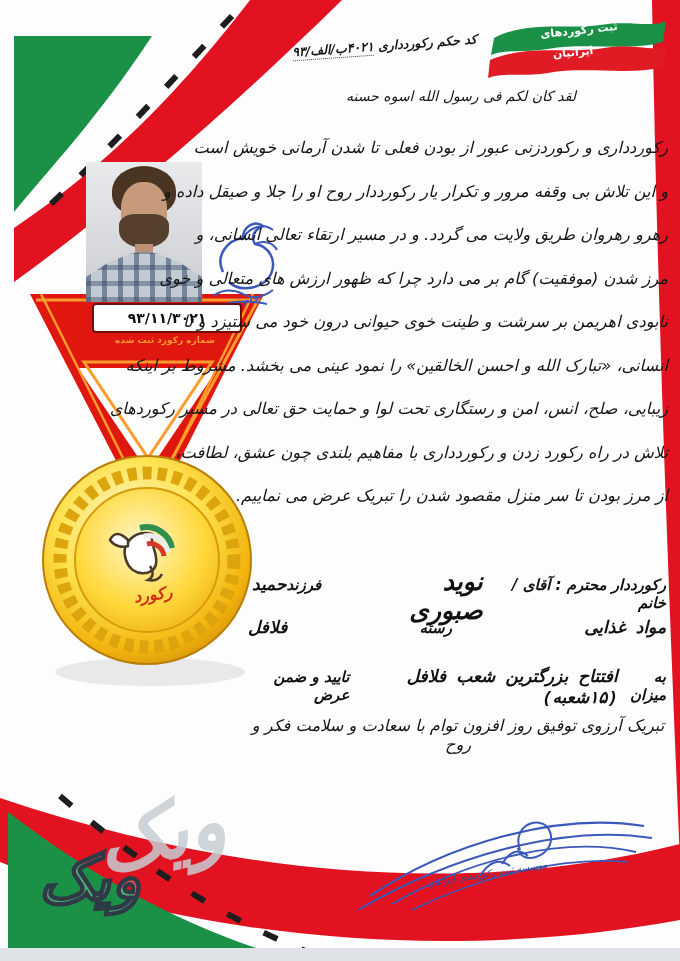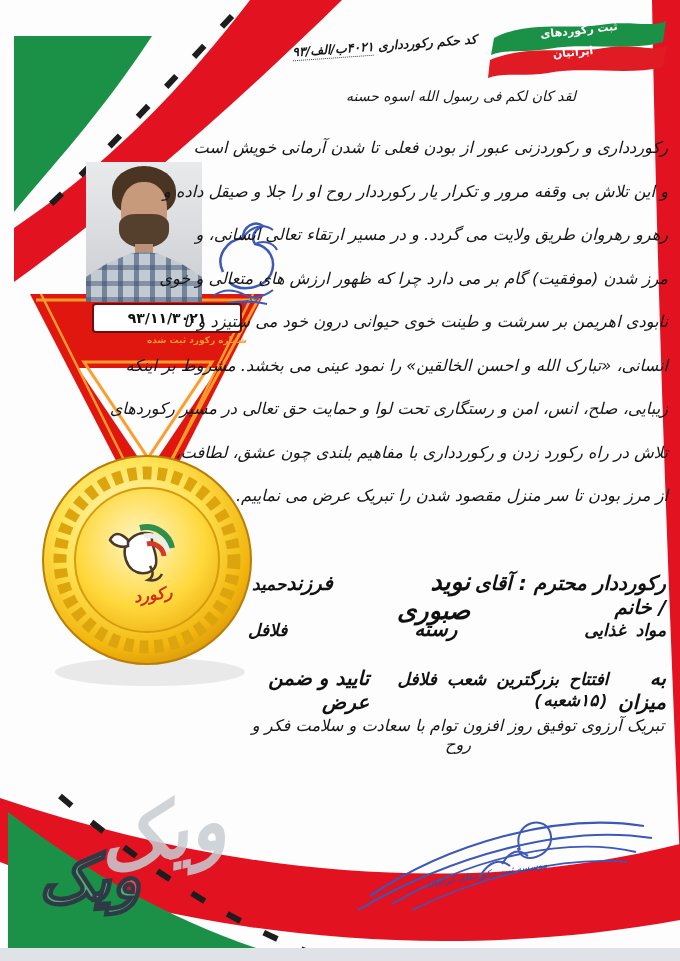--- a/index.html
+++ b/index.html
@@ -19,21 +19,21 @@
   
   .code-line{left:292px;top:36px;width:240px;z-index:3;font-size:12.5px;font-weight:bold;
              transform:rotate(-4deg);text-align:left;}
   .code-value{border-bottom:1.5px dotted #444;padding-bottom:1px;}
   
   .quote{left:296px;top:88px;width:330px;font-size:14px;z-index:4;}
   .para{left:252px;top:126px;width:416px;z-index:4;}
   .para div{height:43.5px;line-height:43.5px;font-size:16.2px;text-align:center;white-space:nowrap;}
   .award-row{display:flex;flex-direction:row;direction:rtl;justify-content:space-between;
              align-items:baseline;z-index:4;font-style:italic;color:#111;}
-  .aw-sm{font-size:20px;font-weight:bold;}
+  .aw-sm{font-size:15px;font-weight:bold;}
   .aw-name{font-size:25px;font-weight:bold;margin-left:42px;}
   .aw-b{font-size:17px;font-weight:bold;font-family:Liberation Mono, monospace;}
   .close-l{z-index:4;font-size:16.2px;}
   
   .photo{left:86px;top:162px;width:116px;height:140px;z-index:2;
          background:linear-gradient(180deg,#e9eaec 0%,#d8dadd 55%,#caccd0 100%);overflow:hidden;}
   .ph-hair{position:absolute;left:26px;top:4px;width:64px;height:50px;background:#4a3422;
            border-radius:50% 50% 42% 42%;}
   .ph-face{position:absolute;left:35px;top:20px;width:46px;height:56px;background:#c89a7c;
            border-radius:46% 46% 40% 40%;}
@@ -48,21 +48,21 @@
             clip-path:polygon(0 100%,0 52%,18% 26%,38% 7%,50% 3%,62% 7%,82% 26%,100% 52%,100% 100%);}
   
   .stamp{left:193px;top:212px;width:100px;height:110px;z-index:3;}
   .stamp-txt{position:absolute;left:6px;top:84px;width:88px;text-align:center;color:#3c58b8;
              font-size:9px;font-weight:bold;transform:rotate(-10deg);}
   
   .badge-num{left:92px;top:303px;width:146px;height:26px;z-index:3;background:#fff;
              border:2px solid #6e0f0f;border-radius:4px;line-height:26px;text-align:center;
              font-size:14px;font-weight:bold;letter-spacing:1px;color:#111;}
   .badge-cap{left:66px;top:335px;width:198px;z-index:3;text-align:center;color:#ff9a2e;
-             font-size:9px;font-weight:bold;padding-left:32px;}
+             font-size:9px;font-weight:bold;}
   
   .medal-word{left:108px;top:585px;width:90px;z-index:3;color:#d02c18;font-size:16px;
               font-weight:bold;transform:rotate(-8deg);text-align:center;}
   
   .sig-org{left:372px;top:868px;width:230px;z-index:4;color:#2f4da0;font-size:9.5px;
            transform:rotate(-9deg);font-style:italic;text-align:center;}
   
   .wm-ghost{left:96px;top:788px;z-index:1;font-size:78px;font-weight:bold;color:#c7cdd2;
             transform:rotate(-12deg);font-style:italic;opacity:.85;}
   .wm-main{left:38px;top:842px;z-index:2;font-size:62px;font-weight:bold;font-style:italic;

